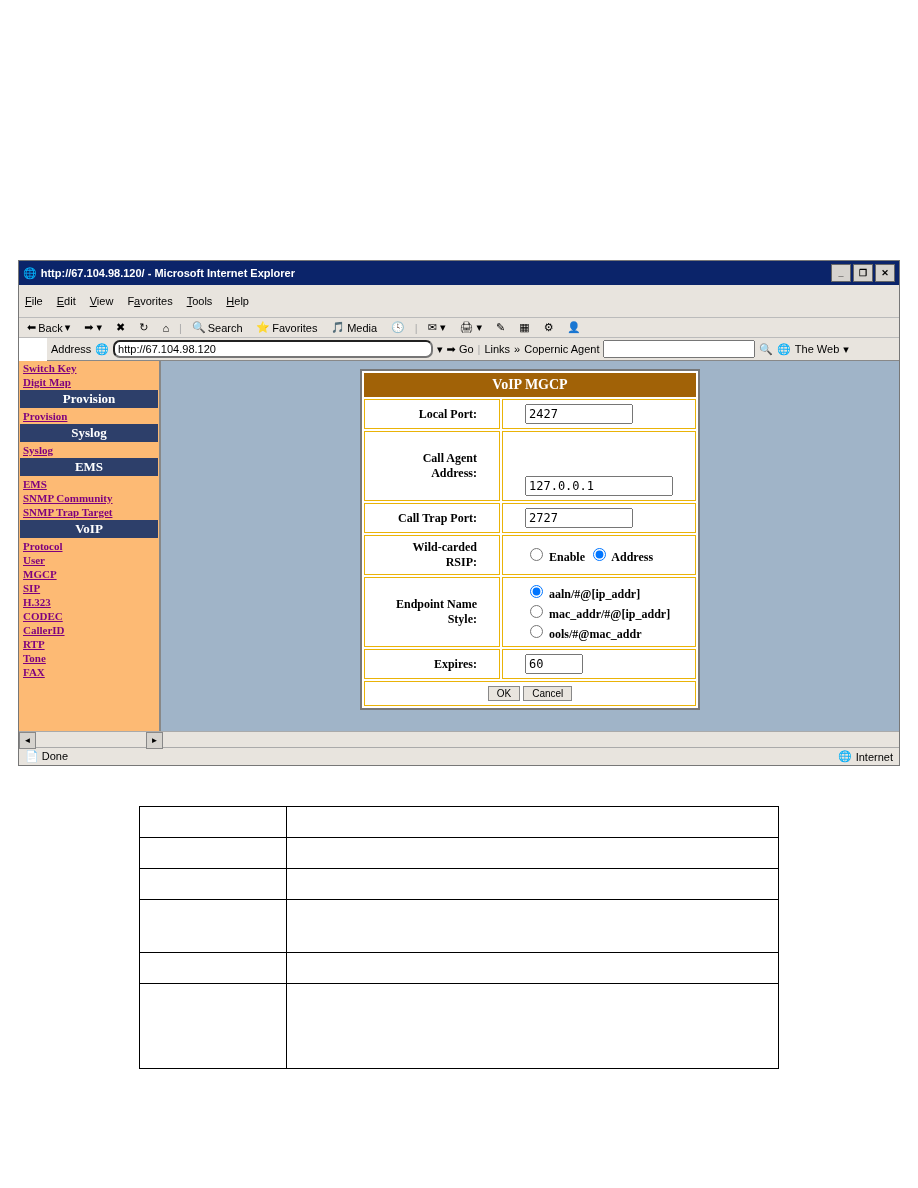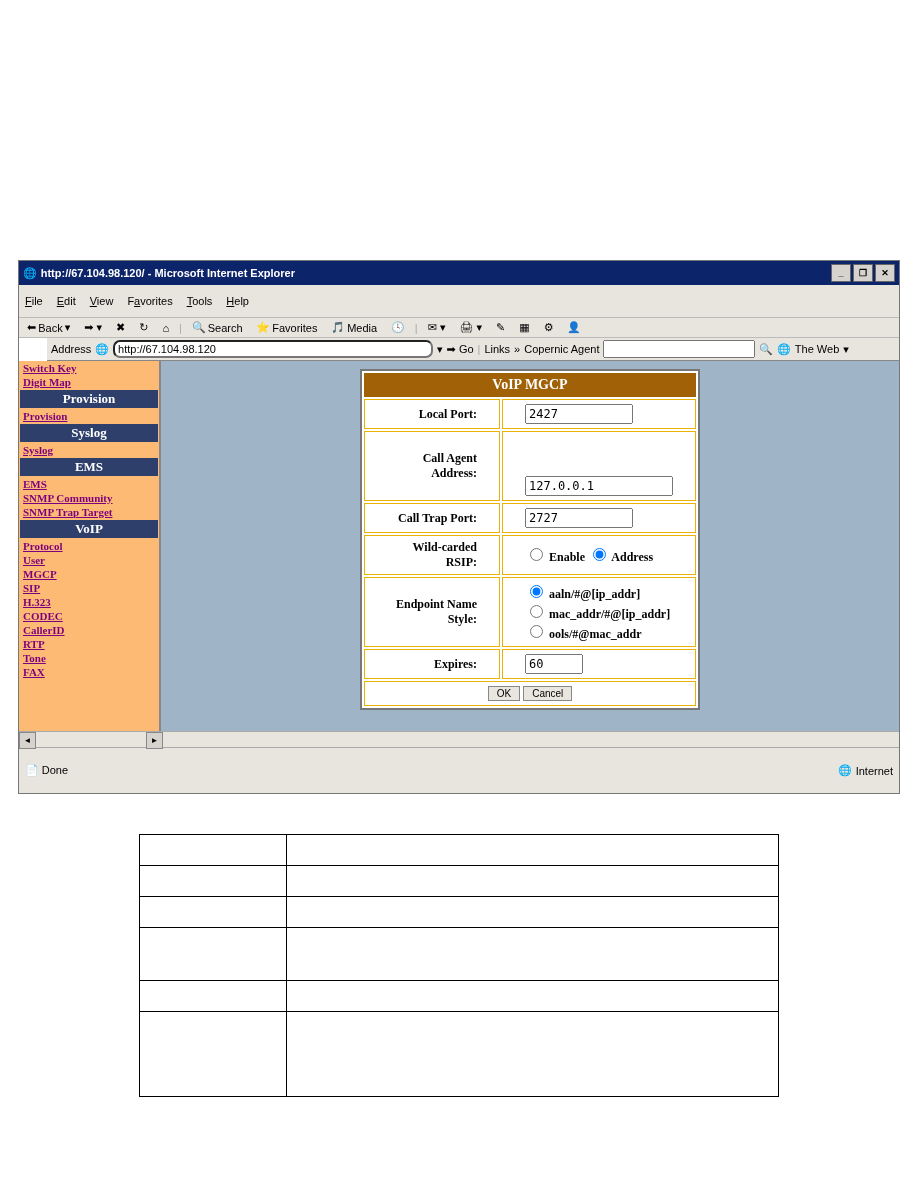--- a/index.html
+++ b/index.html
@@ -24,21 +24,21 @@
   .sidebar .section { background:#2d3f6a; color:#fff; text-align:center; font-family:"Times New Roman",serif; font-weight:bold; padding:1px 0; margin:1px 1px; font-size:13px;}
   .main { flex:1; display:flex; justify-content:center; align-items:flex-start; padding-top:8px;}
   .form-table { border:2px solid #777; font-family:"Times New Roman",serif; font-weight:bold; background:#fff; width:340px;}
   .form-table th { background:#a16207; color:#fff; text-align:center; padding:4px; font-size:14px;}
   .form-table td { border:1px solid #eab308; font-size:12px; padding:4px 22px;}
   .form-table td.lbl { text-align:right; }
   .form-table td.val input[type=text]{ font-family:monospace; font-size:12px; width:100px; }
   .form-table td.val.wide input[type=text]{ width:140px;margin-top:40px;}
   .form-buttons { text-align:center; padding:6px; }
   .form-buttons button { font-size:10px; padding:1px 8px; background:#e9e5df; border:1px solid #888;text-align:right;}
-  .statusbar { background:#e8e4de; font-size:11px; display:flex; justify-content:space-between; padding:16px 6px; border-top:1px solid #aaa;}
+  .statusbar { background:#e8e4de; font-size:11px; display:flex; justify-content:space-between; padding:2px 6px; border-top:1px solid #aaa;}
   .statusbar .right { display:flex; align-items:center; gap:4px;}
   .bottom-scroll { height:15px; background:#e8e4de; border-top:1px solid #aaa; display:flex;}
   .bottom-scroll .arrow{width:15px;height:15px;background:#d6d3ce;border:1px solid #888;font-size:8px;display:flex;align-items:center;justify-content:center;}
   .desc-table { width:640px; margin:40px auto 0 auto; border-collapse:collapse; }
   .desc-table td { border:1px solid #000; padding:8px; font-size:12px; vertical-align:top;}
   .desc-table td:first-child { width:130px;}
   .pageholder{position:relative;}
 </style>
 </head>
 <body>

